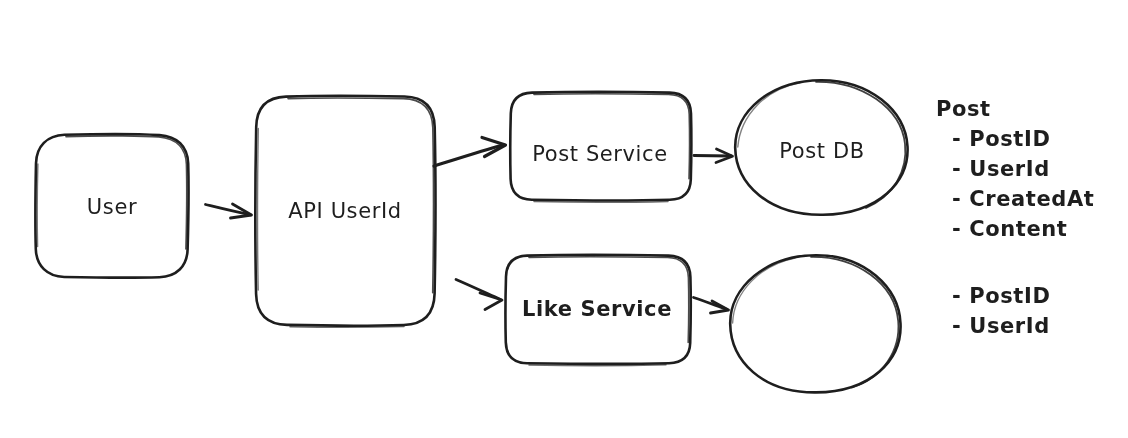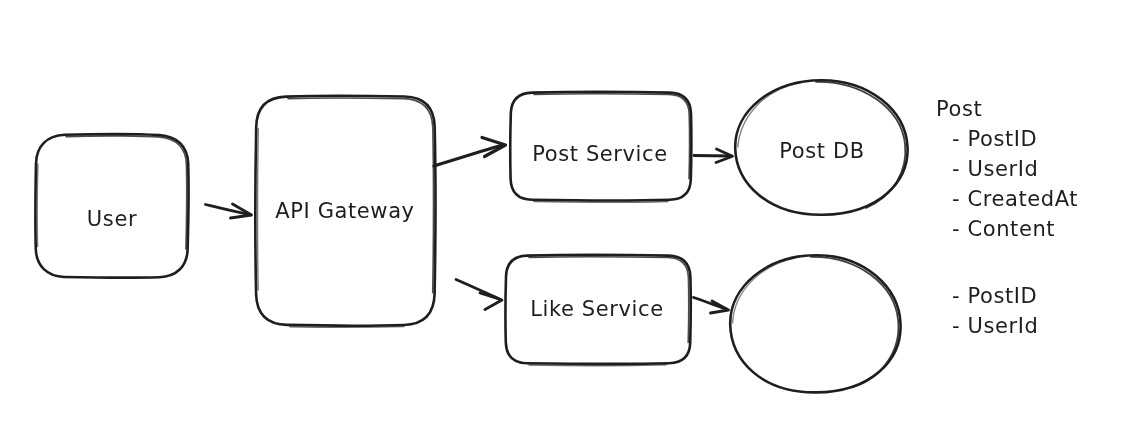--- a/index.html
+++ b/index.html
@@ -36,20 +36,21 @@
     pointer-events: none;
   }
   .annot {
     position: absolute;
     color: #1e1e1e;
     font-family: "DejaVu Sans", sans-serif;
     font-size: 21px;
     letter-spacing: 0.6px;
     white-space: nowrap;
     line-height: 30px;
+    font-weight: bold;
   }
   .annot-title {
     display: block;
   }
   .annot-item {
     display: block;
     padding-left: 16px;
   }
 </style>
 </head>
@@ -162,25 +163,25 @@
       </g>
 
       <g stroke-width="2.8">
         <path d="M693.5 297.5 C 704 301.0, 715 305.2, 727.0 309.5"></path>
         <path d="M712.0 301.0 L 728.5 310.0 L 710.5 313.0"></path>
       </g>
 
     </g>
   </svg>
 
-  <div class="node-label" style="left:112px; top:207px;margin-top:12px;">User</div>
-  <div class="node-label" style="left:345px; top:211px;">API Gateway</div>
+  <div class="node-label" style="left:112px; top:207px;">User</div>
+  <div class="node-label" style="left:345px; top:211px;">API UserId</div>
   <div class="node-label" style="left:600px; top:154px;">Post Service</div>
   <div class="node-label" style="left:822px; top:151px;">Post DB</div>
-  <div class="node-label" style="left:597px; top:309px;">Like Service</div>
+  <div class="node-label" style="left:597px; top:309px;font-weight:bold;">Like Service</div>
 
   <div class="annot" style="left:936px; top:94px;">
     <span class="annot-title">Post</span>
     <span class="annot-item">- PostID</span>
     <span class="annot-item">- UserId</span>
     <span class="annot-item">- CreatedAt</span>
     <span class="annot-item">- Content</span>
   </div>
 
   <div class="annot" style="left:936px; top:281px;">

